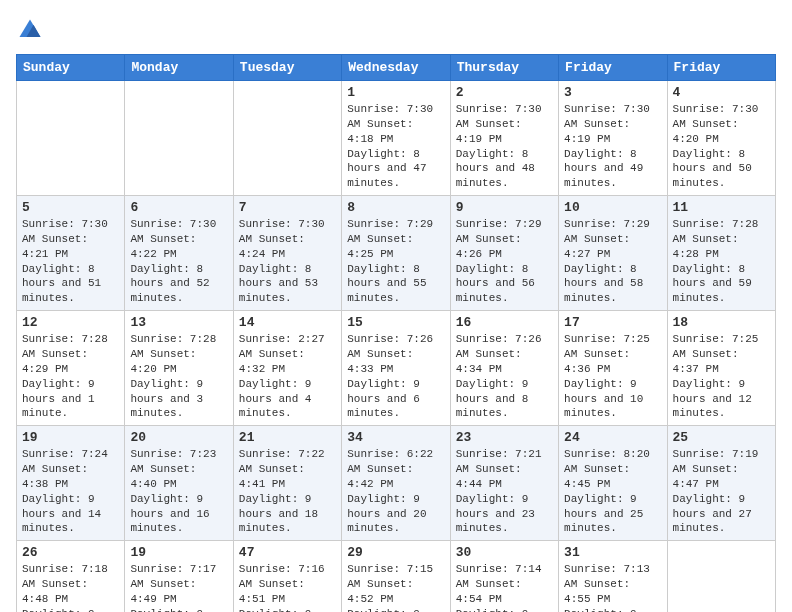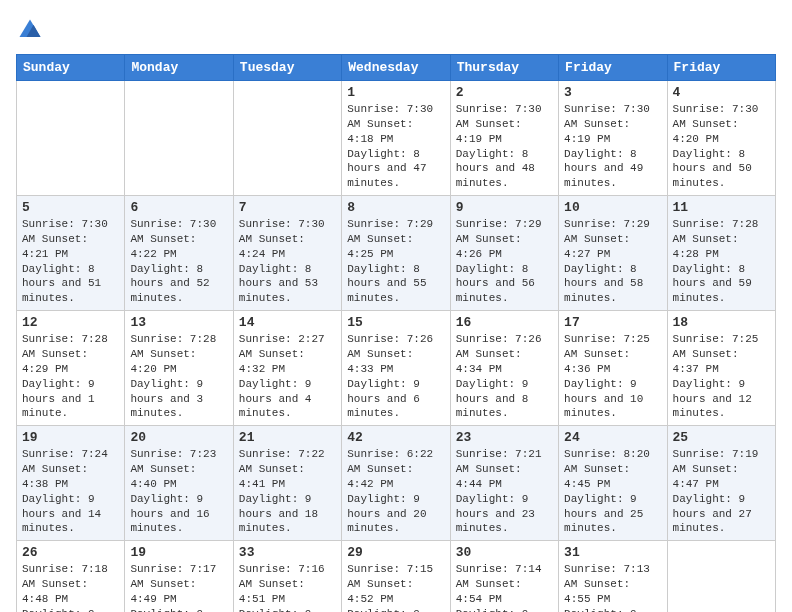--- a/index.html
+++ b/index.html
@@ -293,21 +293,21 @@
 and 16 minutes.</div>
           </td>
           <td>
             <div class="day-number">21</div>
             <div class="day-info">Sunrise: 7:22 AM
 Sunset: 4:41 PM
 Daylight: 9 hours
 and 18 minutes.</div>
           </td>
           <td>
-            <div class="day-number">42</div>
+            <div class="day-number">34</div>
             <div class="day-info">Sunrise: 6:22 AM
 Sunset: 4:42 PM
 Daylight: 9 hours
 and 20 minutes.</div>
           </td>
           <td>
             <div class="day-number">23</div>
             <div class="day-info">Sunrise: 7:21 AM
 Sunset: 4:44 PM
 Daylight: 9 hours
@@ -337,21 +337,21 @@
 and 29 minutes.</div>
           </td>
           <td>
             <div class="day-number">19</div>
             <div class="day-info">Sunrise: 7:17 AM
 Sunset: 4:49 PM
 Daylight: 9 hours
 and 32 minutes.</div>
           </td>
           <td>
-            <div class="day-number">33</div>
+            <div class="day-number">47</div>
             <div class="day-info">Sunrise: 7:16 AM
 Sunset: 4:51 PM
 Daylight: 9 hours
 and 34 minutes.</div>
           </td>
           <td>
             <div class="day-number">29</div>
             <div class="day-info">Sunrise: 7:15 AM
 Sunset: 4:52 PM
 Daylight: 9 hours

